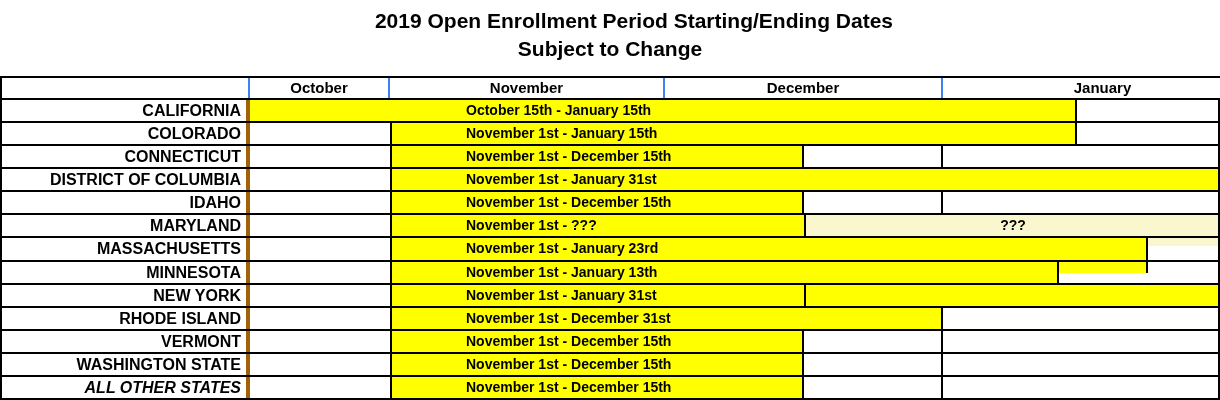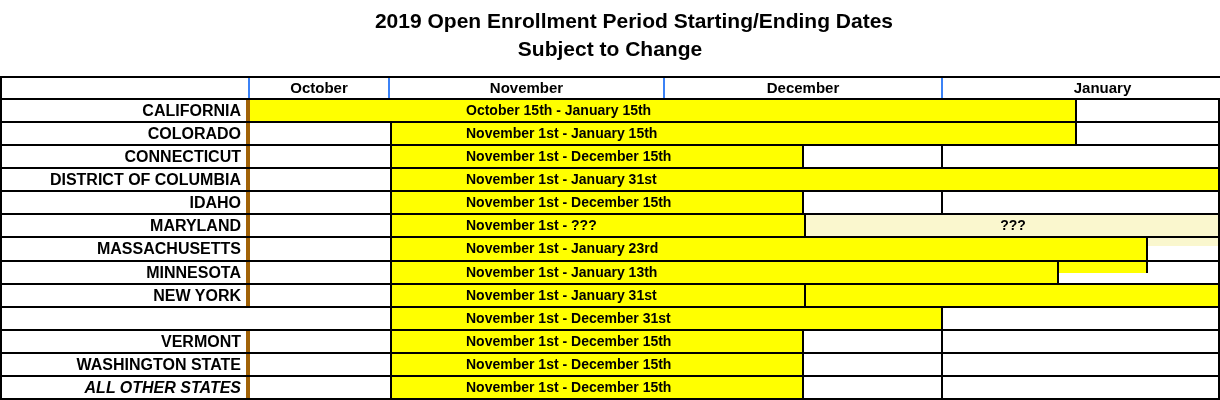--- a/index.html
+++ b/index.html
@@ -159,20 +159,21 @@
         <div class="bar" style="left: 388px; width: 669px; background: rgb(255, 255, 0); border-left: 2px solid rgb(0, 0, 0); border-right: 2px solid rgb(0, 0, 0);"></div>
         <div class="bar-label" style="left: 464px;">November 1st - January 13th</div>
       </div>
       <div class="grow" style="top: 204.615px; height: 23.0769px;">
         <div class="state-cell" style="width: 248px; padding-left: 20px;">NEW YORK</div>
         <div class="bar" style="left: 388px; width: 414px; background: rgb(255, 255, 0); border-left: 2px solid rgb(0, 0, 0);"></div>
         <div class="bar" style="left: 802px; width: 416px; background: rgb(255, 255, 0); border-left: 2px solid rgb(0, 0, 0);"></div>
         <div class="bar-label" style="left: 464px;">November 1st - January 31st</div>
       </div>
       <div class="grow" style="top: 227.692px; height: 23.0769px;">
+        <div class="state-cell" style="width: 248px;">RHODE ISLAND</div>
         <div class="bar" style="left: 388px; width: 553px; background: rgb(255, 255, 0); border-left: 2px solid rgb(0, 0, 0); border-right: 2px solid rgb(0, 0, 0);"></div>
         <div class="bar-label" style="left: 464px;">November 1st - December 31st</div>
       </div>
       <div class="grow" style="top: 250.769px; height: 23.0769px;">
         <div class="state-cell" style="width: 248px; padding-left: 35px;">VERMONT</div>
         <div class="bar" style="left: 388px; width: 414px; background: rgb(255, 255, 0); border-left: 2px solid rgb(0, 0, 0); border-right: 2px solid rgb(0, 0, 0);"></div>
         <div class="vline" style="left: 939px;"></div>
         <div class="bar-label" style="left: 464px;">November 1st - December 15th</div>
       </div>
       <div class="grow" style="top: 273.846px; height: 23.0769px;">

